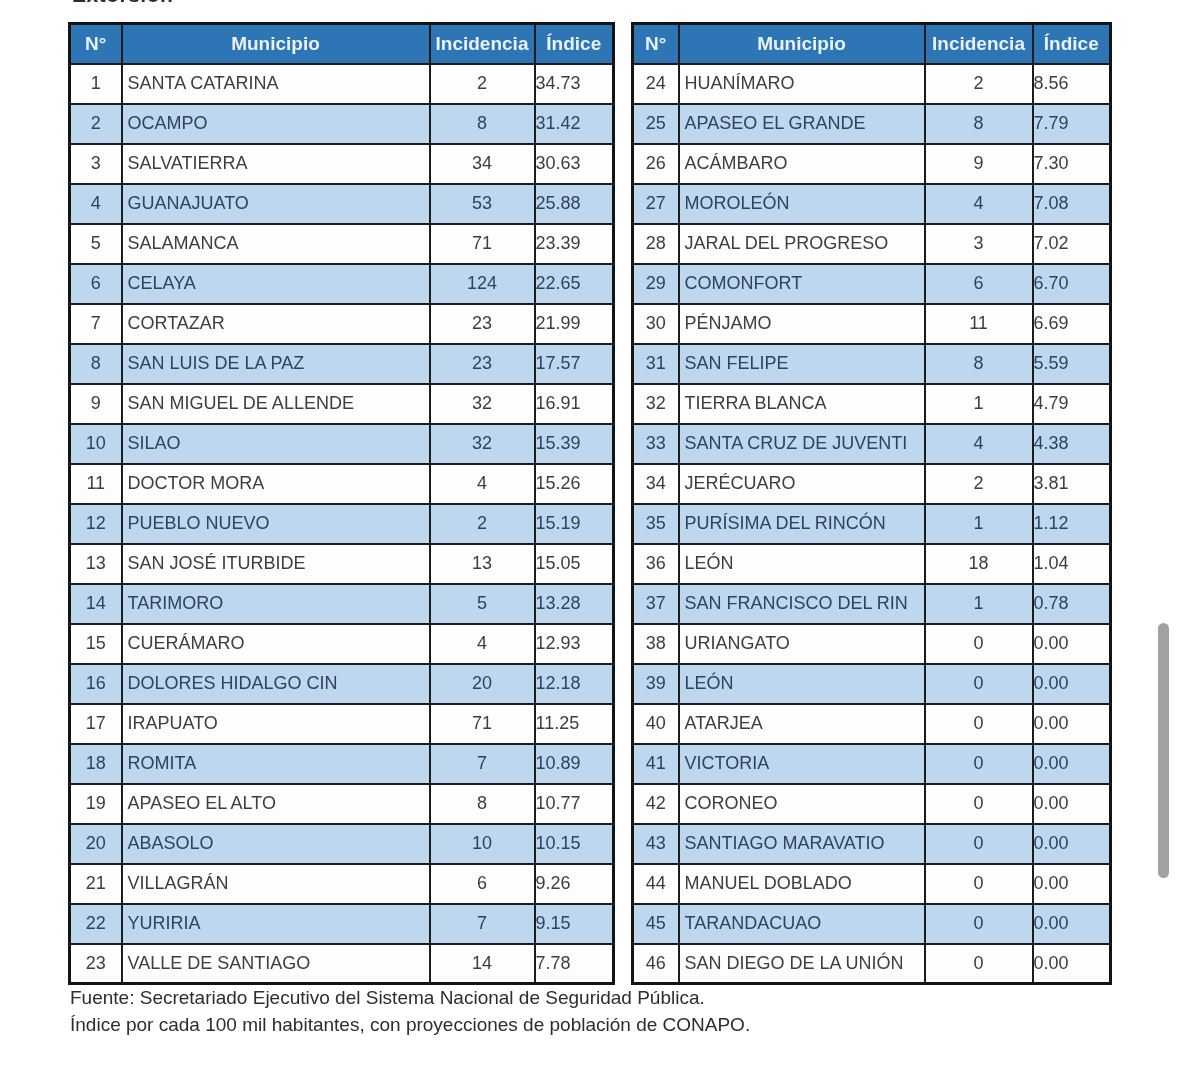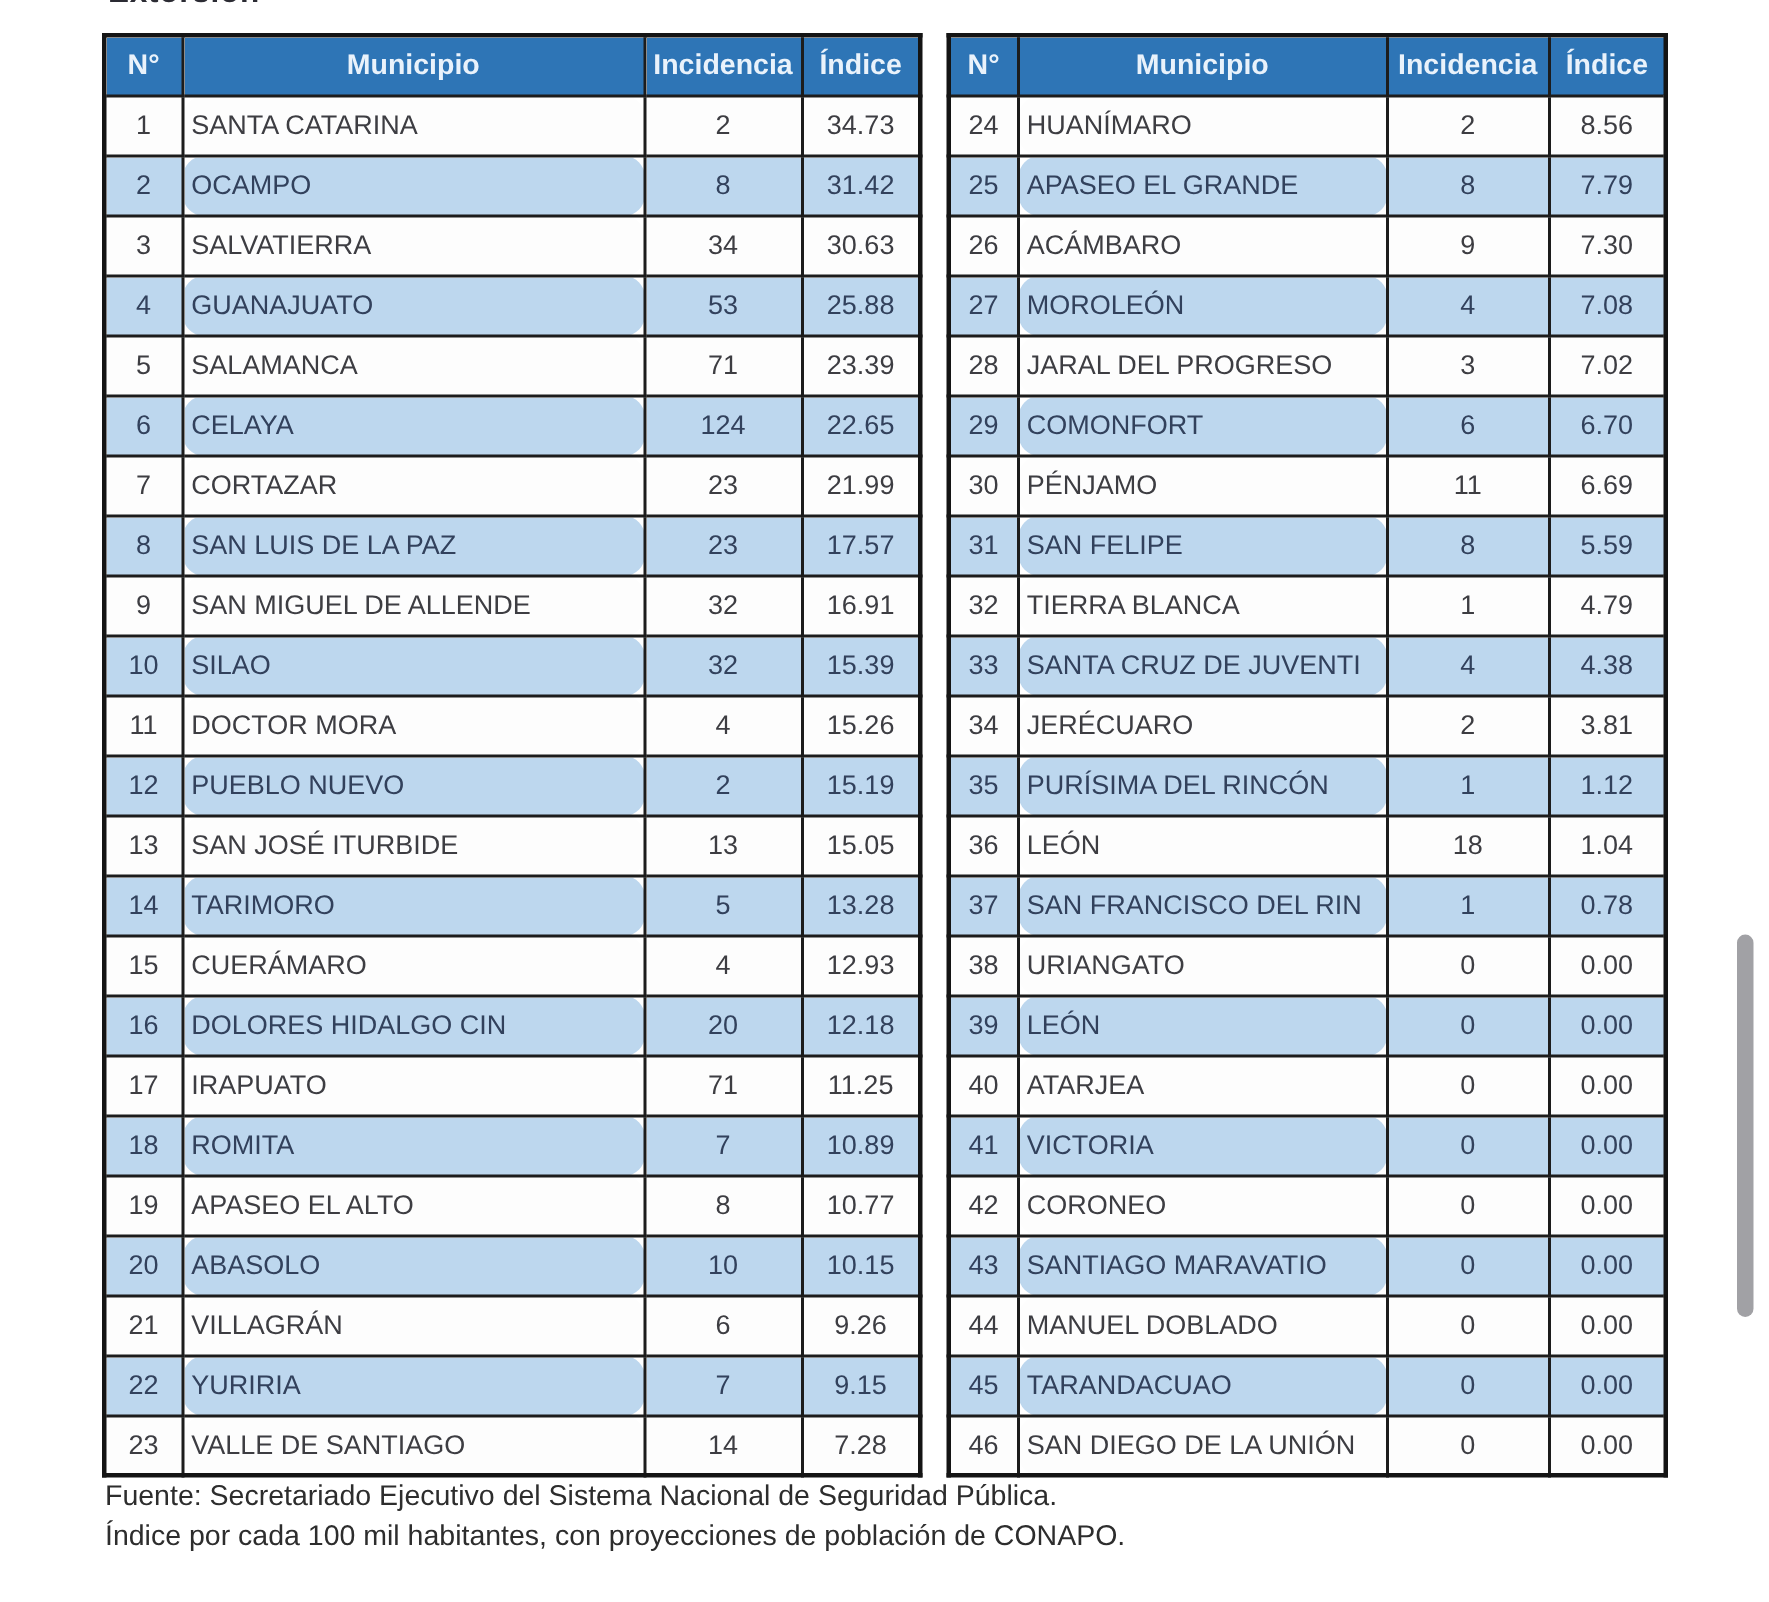--- a/index.html
+++ b/index.html
@@ -52,23 +52,23 @@
   tbody td {
     background: #fdfdfd;
     color: #3d3d42;
     font-size: 18px;
   }
   tbody tr.alt td {
     background: #bdd7ee;
     color: #32415c;
   }
   td.c-num  { text-align: center; font-weight: normal; }
-  td.c-name { text-align: left; padding-left: 5px; border-radius: 14px; }
+  td.c-name { text-align: left; padding-left: 5px; }
   td.c-inc  { text-align: center; }
-  td.c-idx  { text-align: center; }
+  td.c-idx  { text-align: left; }
 
   
   .t-left col.w-num  { width: 52px; }
   .t-left col.w-name { width: 308px; }
   .t-left col.w-inc  { width: 105px; }
   .t-left col.w-idx  { width: 79px; }
   
   .t-right col.w-num  { width: 46px; }
   .t-right col.w-name { width: 246px; }
   .t-right col.w-inc  { width: 108px; }
@@ -243,21 +243,21 @@
         <tr class="alt">
           <td class="c-num">22</td>
           <td class="c-name">YURIRIA</td>
           <td class="c-inc">7</td>
           <td class="c-idx">9.15</td>
         </tr>
         <tr>
           <td class="c-num">23</td>
           <td class="c-name">VALLE DE SANTIAGO</td>
           <td class="c-inc">14</td>
-          <td class="c-idx">7.28</td>
+          <td class="c-idx">7.78</td>
         </tr>
       </tbody>
   </table>
 
   <table class="t-right">
     <colgroup>
       <col class="w-num">
         <col class="w-name">
         <col class="w-inc">
         <col class="w-idx">

